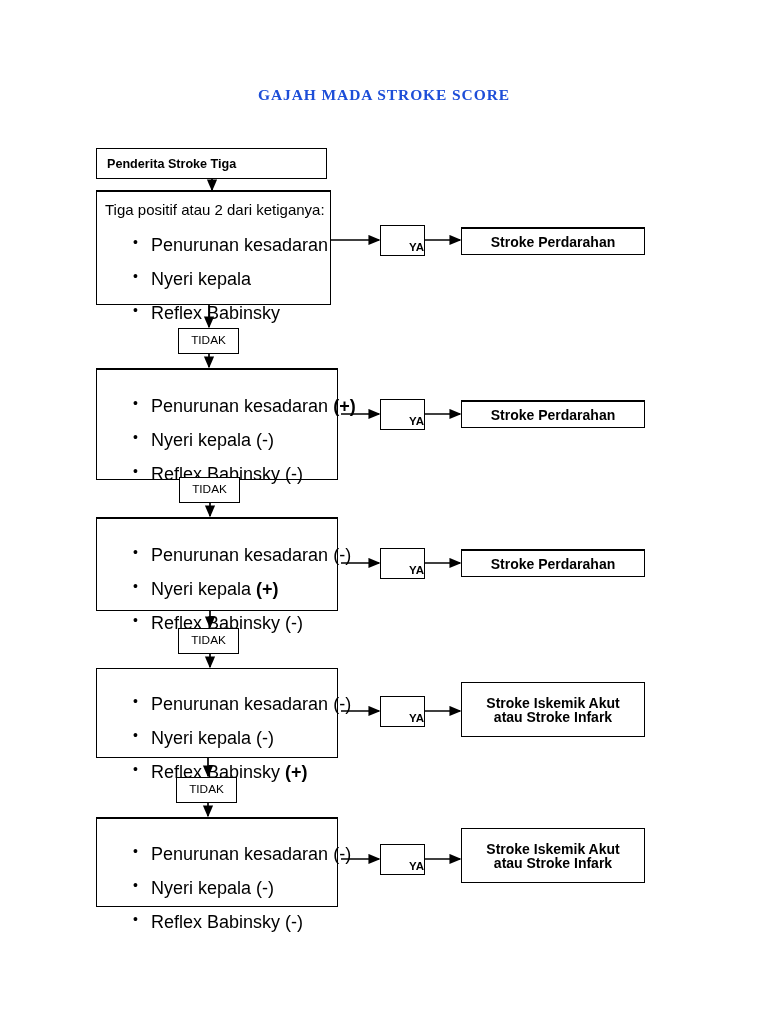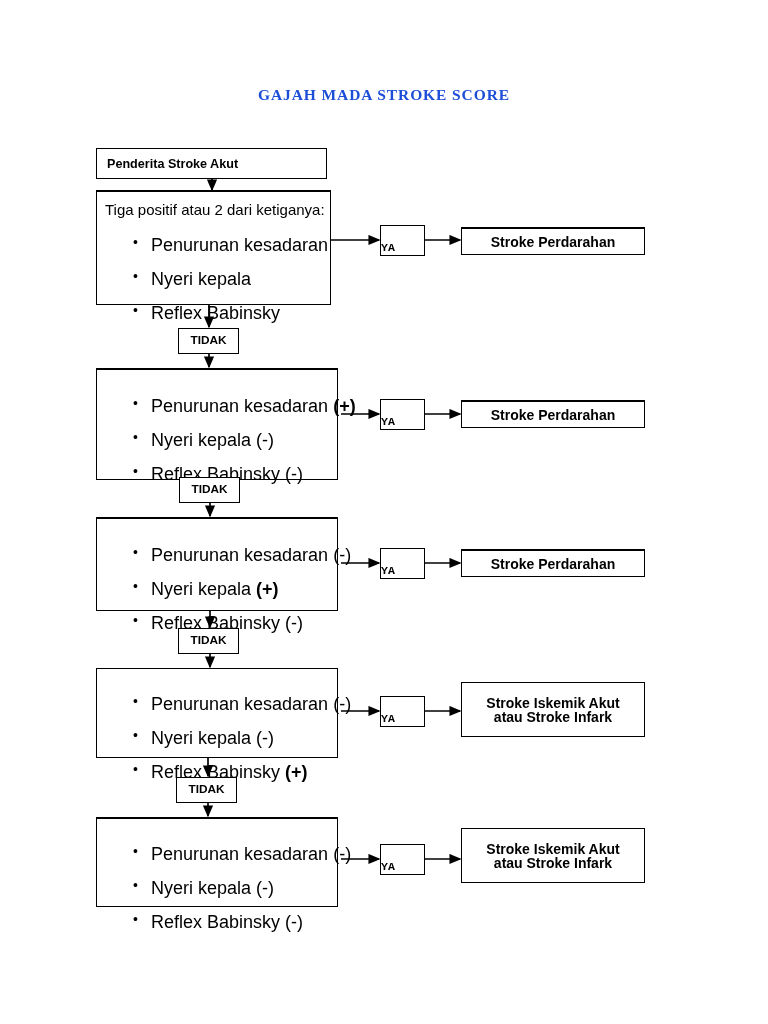--- a/index.html
+++ b/index.html
@@ -86,39 +86,38 @@
     top: -1px;
     font-size: 14px;
     line-height: 1;
   }
   .bullets li b { font-weight: bold; }
 
   
   .ya-box {
     display: flex;
     align-items: flex-end;
-    justify-content: flex-start;
-    font-family: Liberation Mono, monospace;
+    justify-content: flex-end;
   }
   .ya-box span {
     font-size: 11.5px;
     font-weight: bold;
     line-height: 1;
     padding-bottom: 2px;
   }
 
   
   .tidak-box {
     display: flex;
     align-items: center;
     justify-content: center;
   }
   .tidak-box span {
     font-size: 11.8px;
-    font-weight: bold;
+    font-weight: normal;
     line-height: 1;
   }
 
   
   .outcome-box {
     display: flex;
     flex-direction: column;
     align-items: center;
     justify-content: center;
   }
@@ -177,21 +176,21 @@
 
     <line x1="341" y1="859" x2="379" y2="859"></line>
 
     <line x1="425" y1="859" x2="460" y2="859"></line>
   </g>
 </svg>
 
 <div class="title">GAJAH MADA STROKE SCORE</div>
 
 <div class="box start-box" style="left:96px; top:148px; width:231px; height:31px;">
-  <span>Penderita Stroke Akut</span>
+  <span>Penderita Stroke Tiga</span>
 </div>
 
 <div class="box decision-box box-top-thick" style="left:96px; top:190px; width:235px; height:115px;">
   <div class="dec-header">Tiga positif atau 2 dari ketiganya:</div>
   <ul class="bullets">
     <li><span>Penurunan kesadaran</span></li>
     <li><span>Nyeri kepala</span></li>
     <li><span>Reflex Babinsky</span></li>
   </ul>
 </div>

